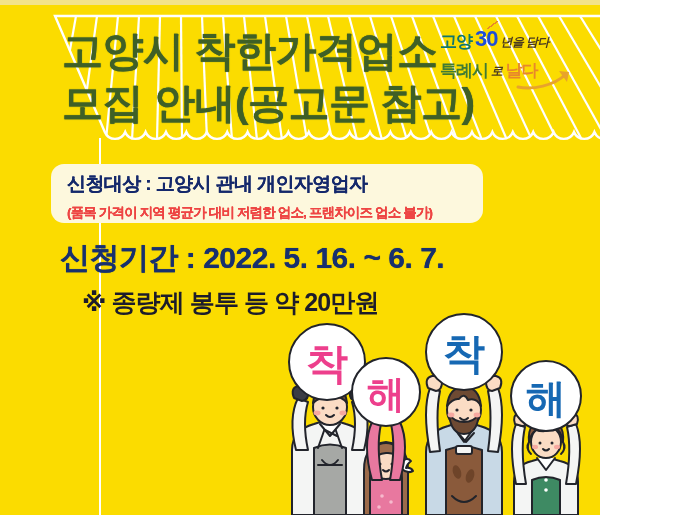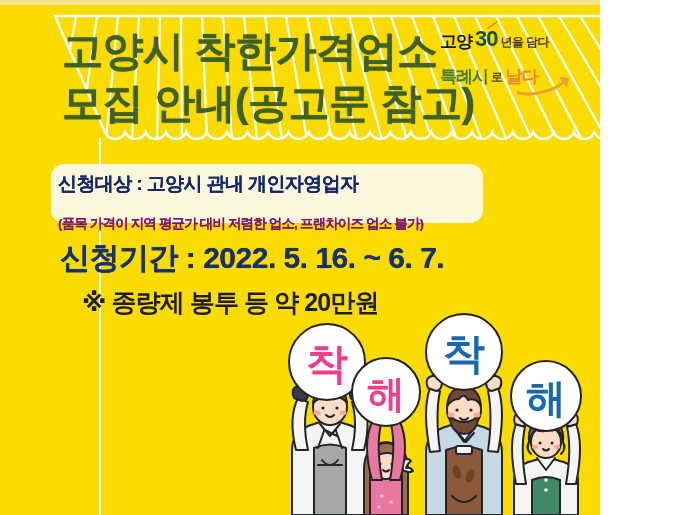--- a/index.html
+++ b/index.html
@@ -73,48 +73,49 @@
     width: 132px;
     text-align: left;
     line-height: 1;
   }
   .logo-row {
     display: flex;
     align-items: flex-end;
     gap: 3px;
     white-space: nowrap;
   }
-  .logo-row + .logo-row { margin-top: 18px; }
+  .logo-row + .logo-row { margin-top: 12px; }
   .logo-goyang {
     font-size: 17px;
     font-weight: 800;
-    color: #0f172a;
+    color: #0f766e;
     letter-spacing: -1px;
   }
   .logo-30 {
     font-size: 22px;
     font-weight: 800;
-    color: #14532d;
+    color: #1d4ed8;
     letter-spacing: -1px;
     position: relative;
   }
   .logo-30::after {
     content: "";
     position: absolute;
     right: -1px; top: -7px;
     width: 11px; height: 8px;
     background:
       linear-gradient(to bottom right, transparent 45%, #E8872B 45%, #E8872B 55%, transparent 55%);
   }
   .logo-suffix {
     font-size: 12px;
     font-weight: 800;
     color: #4A3B20;
     letter-spacing: -0.6px;
     padding-bottom: 2px;
+    font-style: italic;
   }
   .logo-teuk {
     font-size: 17px;
     font-weight: 800;
     color: #3F7B34;
     letter-spacing: -1px;
   }
   .logo-rye {
     font-size: 17px;
     font-weight: 800;
@@ -134,37 +135,37 @@
   .info-box {
     position: absolute;
     left: 51px;
     top: 164px;
     width: 432px;
     height: 59px;
     background: #FDF8DD;
     border-radius: 13px;
     z-index: 4;
     box-sizing: border-box;
-    padding: 7px 0 0 7px;
+    padding: 7px 0 0 16px;
   }
   .info-target {
     color: #14286B;
     font-weight: 800;
     font-size: 19px;
     letter-spacing: -0.6px;
     white-space: nowrap;
     text-shadow: 0 0 .5px #14286B;
   }
   .info-note {
-    color: #701a75;
+    color: #ef4444;
     font-weight: 800;
     font-size: 13.5px;
     letter-spacing: -0.85px;
     white-space: nowrap;
-    margin-top: 18px;
+    margin-top: 7px;
     text-shadow: 0 0 .4px #E2211C;
   }
 
   
   .period {
     position: absolute;
     left: 60px;
     top: 238px;
     z-index: 4;
     color: #17306E;

